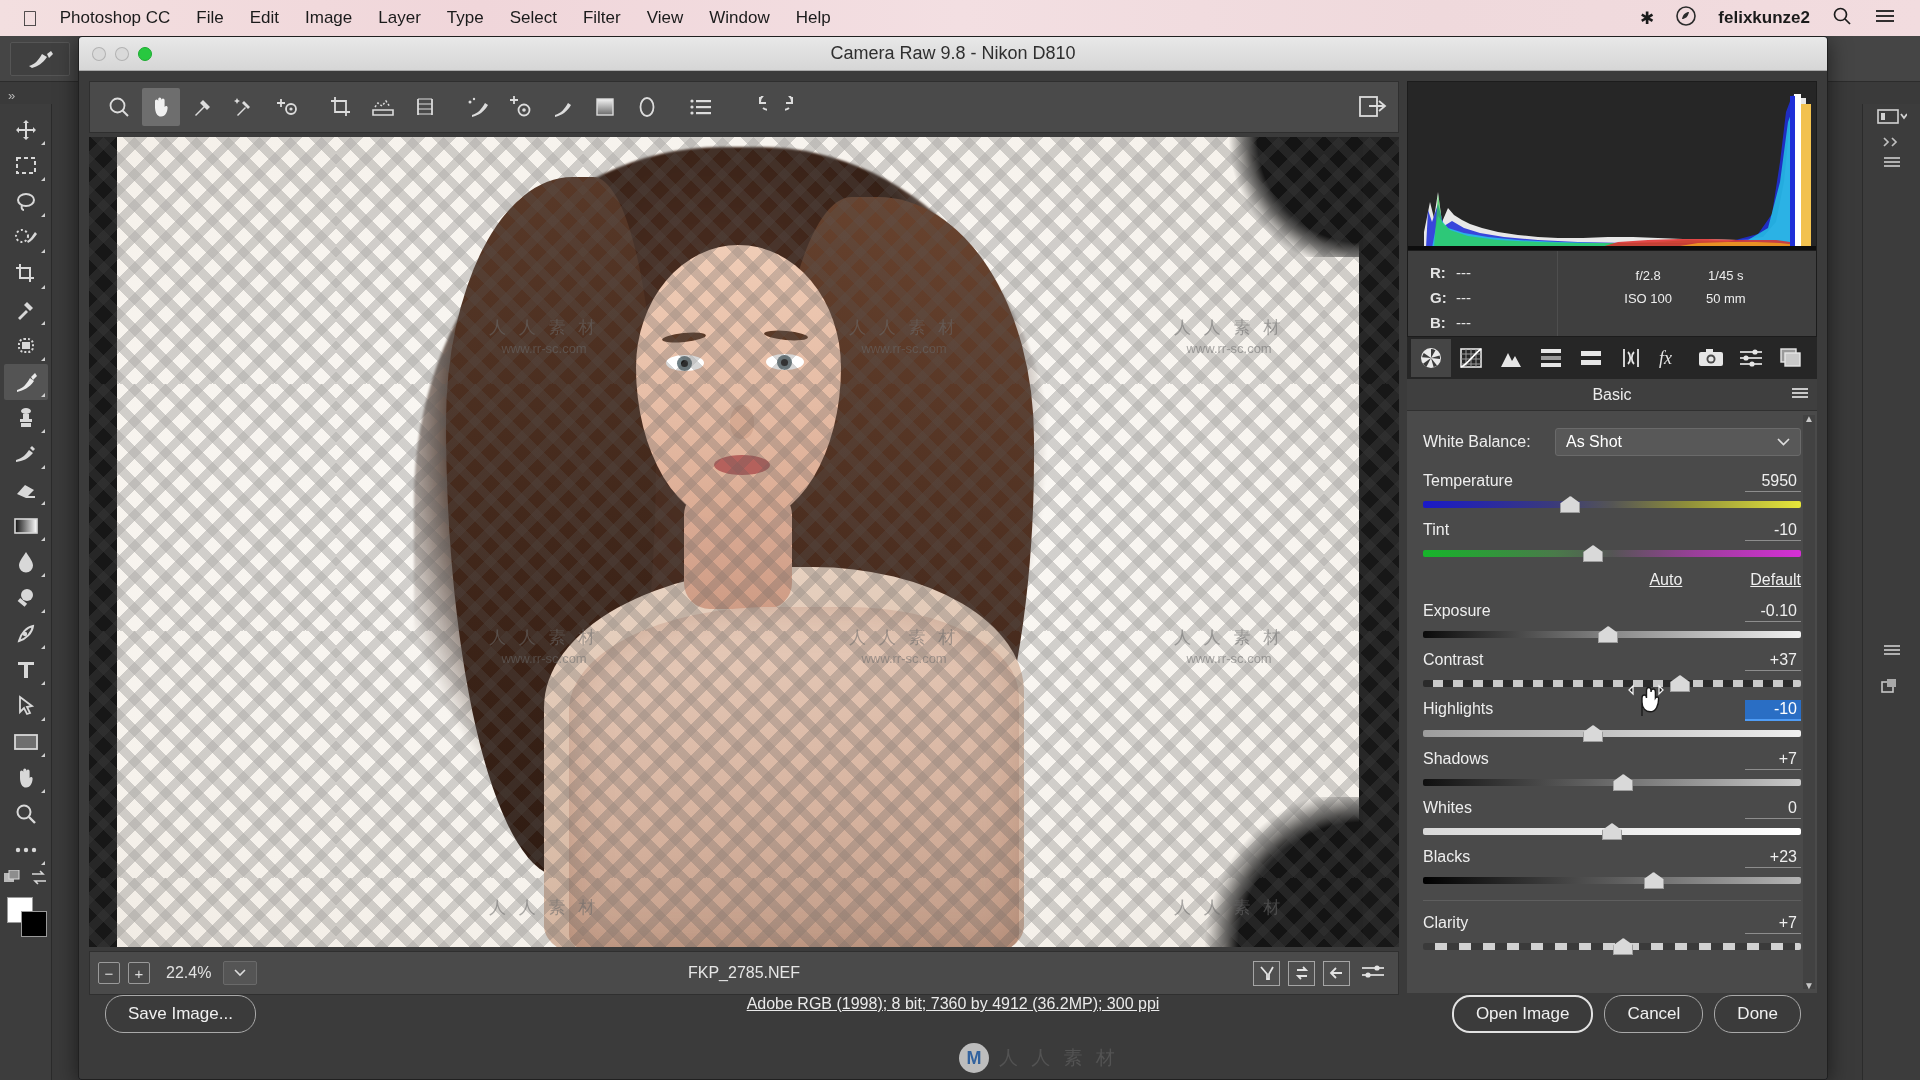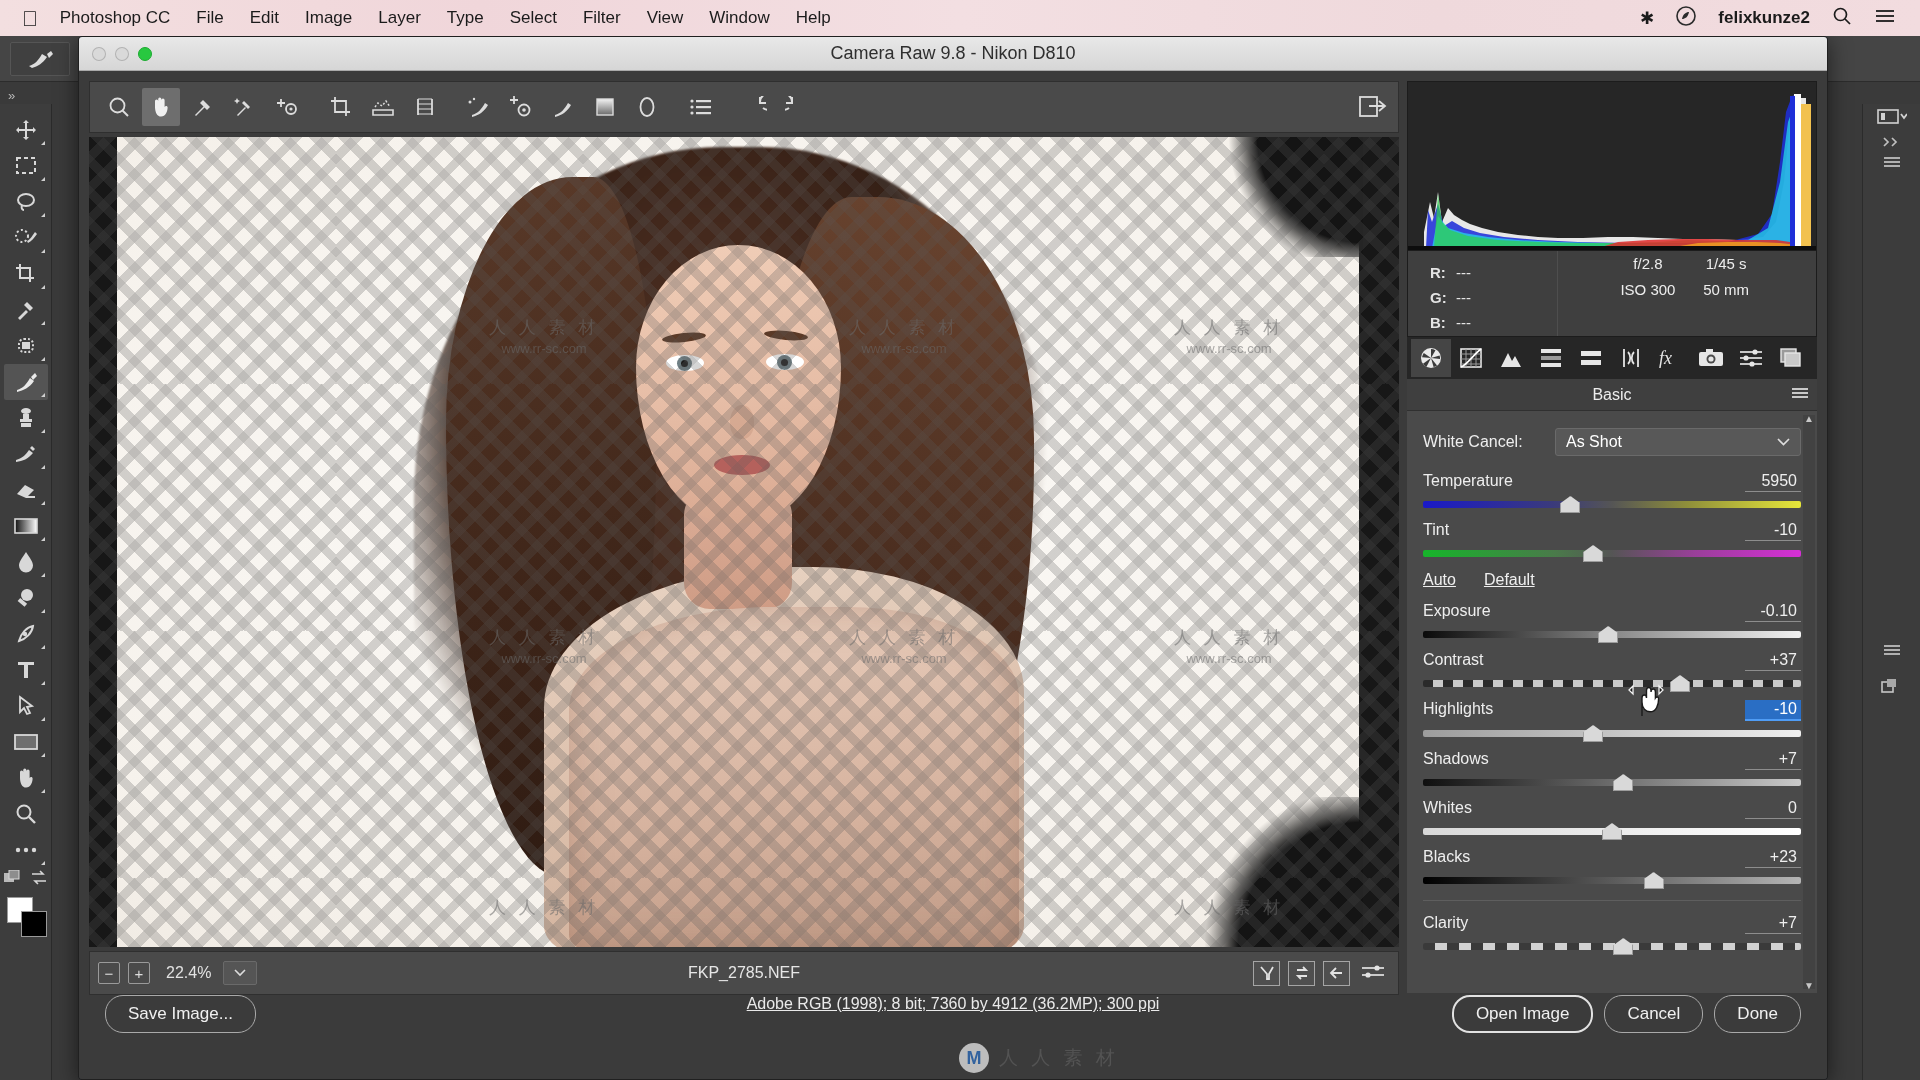--- a/index.html
+++ b/index.html
@@ -146,21 +146,21 @@
   
   .cr-panel { position:absolute; right:10px; top:10px; width:410px; height:914px; }
   .hist { position:relative; width:100%; height:170px; background:#262626; border:1px solid #1c1c1c; overflow:hidden;}
   .hist .clipL { position:absolute; left:4px; top:4px; width:0;height:0; border-left:14px solid #e8e8e8; border-bottom:14px solid transparent; border-top:14px solid transparent; }
   .hist .clipR { position:absolute; right:4px; top:4px; width:0;height:0; border-right:14px solid #e8e8e8; border-bottom:14px solid transparent; border-top:14px solid transparent; }
   .hist svg { position:absolute; left:0; bottom:0; }
 
   .meta { position:relative; width:100%; height:86px; background:#3f3f3f; border:1px solid #1c1c1c; border-top:none; display:flex; }
   .meta .rgb { width:150px; padding:10px 0 0 22px; font-size:15px; color:#e4e4e4; line-height:1.65; border-right:1px solid #4e4e4e;}
   .meta .rgb b { display:inline-block; width:26px; font-weight:bold; }
-  .meta .exif { flex:1; text-align:center; font-size:15px; color:#ededed; line-height:1.75; }
+  .meta .exif { flex:1; padding-top:14px; text-align:center; font-size:13px; color:#ededed; line-height:1.75; }
   .meta .exif span { display:inline-block; min-width:74px; }
 
   .tabbar { width:100%; height:42px; background:#262626; display:flex; align-items:center; padding-left:4px; }
   .tabbar .tb { width:40px; height:38px; display:flex; align-items:center; justify-content:center; color:#e6e6e6; }
   .tabbar .tb.sel { background:#454545; }
 
   .panel-head { width:100%; height:32px; background:#3f3f3f; border-bottom:1px solid #303030; display:flex; align-items:center; justify-content:center; position:relative; }
   .panel-head span { font-size:16px; color:#ededed; }
   .panel-head .menu { position:absolute; right:8px; top:8px; }
 
@@ -186,21 +186,21 @@
   .t-temp { background: linear-gradient(90deg,#1a19c8,#3b3b7a 35%,#555 50%,#8f8f3a 70%,#e6e63a); }
   .t-tint { background: linear-gradient(90deg,#16b52a,#4a7a4a 35%,#555 50%,#9a3f9a 72%,#d62fd6); }
   .t-exp  { background: linear-gradient(90deg,#0a0a0a,#8c8c8c 52%,#f2f2f2); }
   .t-contrast { background: repeating-linear-gradient(90deg,#2a2a2a 0 10px,#c9c9c9 10px 20px); }
   .t-hl   { background: linear-gradient(90deg,#9c9c9c,#efefef); }
   .t-sh   { background: linear-gradient(90deg,#0f0f0f,#c9c9c9); }
   .t-wh   { background: linear-gradient(90deg,#d8d8d8,#ffffff); }
   .t-bl   { background: linear-gradient(90deg,#000000,#b5b5b5); }
   .t-cl   { background: repeating-linear-gradient(90deg,#3a3a3a 0 12px,#d2d2d2 12px 24px); }
   .divider { height:1px; background:#5e5e5e; margin:16px 0 2px 0; }
-  .autodef { display:flex; gap:28px; justify-content:flex-start; margin-top:14px; }
+  .autodef { display:flex; gap:68px; justify-content:flex-end; margin-top:14px; }
   .autodef a { font-size:16px; color:#efefef; text-decoration:underline; }
 
   .cursor { position:absolute; pointer-events:none; }
 
   
   .cr-foot { position:absolute; left:0; bottom:0; width:100%; height:86px; background:#3b3b3b; display:flex; align-items:flex-start; }
   .btn { border:1px solid #a9a9a9; border-radius:18px; color:#f0f0f0; font-size:17px; height:38px; padding:0 22px; display:flex; align-items:center; justify-content:center; background:transparent; }
   .btn.strong { border-color:#e2e2e2; border-width:2px; }
   .footmid { position:absolute; left:0; right:0; text-align:center; color:#eaeaea; font-size:16px; text-decoration:underline; }
   .footright { margin-left:auto; display:flex; gap:11px; padding-right:26px; }
@@ -726,21 +726,21 @@
               <div><b>R:</b><span>---</span></div>
               <div><b>G:</b><span>---</span></div>
               <div><b>B:</b><span>---</span></div>
             </div>
             <div class="exif">
               <div>
                 <span>f/2.8</span>
                 <span>1/45 s</span>
               </div>
               <div>
-                <span>ISO 300</span>
+                <span>ISO 100</span>
                 <span>50 mm</span>
               </div>
             </div>
           </div>
 
           <div class="tabbar">
             <div class="tb sel">
               <svg width="24" height="24" viewBox="0 0 24 24">
                   <circle cx="12" cy="12" r="10" fill="#e9e9e9"></circle>
                   <g fill="#3a3a3a">
@@ -835,21 +835,21 @@
                 </svg>
             </span>
           </div>
 
           <div class="panel-body">
             <div class="scroll-track"></div>
             <div class="scroll-up">▲</div>
             <div class="scroll-dn">▼</div>
 
             <div class="wb-row">
-              <label>White Cancel:</label>
+              <label>White Balance:</label>
               <div class="wb-sel">
                 <span>As Shot</span>
                 <span class="cv">
                   <svg width="13" height="8" viewBox="0 0 13 8">
                       <path d="M1 1l5.5 5.5L12 1" fill="none" stroke="#dddddd" stroke-width="1.7"></path>
                     </svg>
                 </span>
               </div>
             </div>
 

